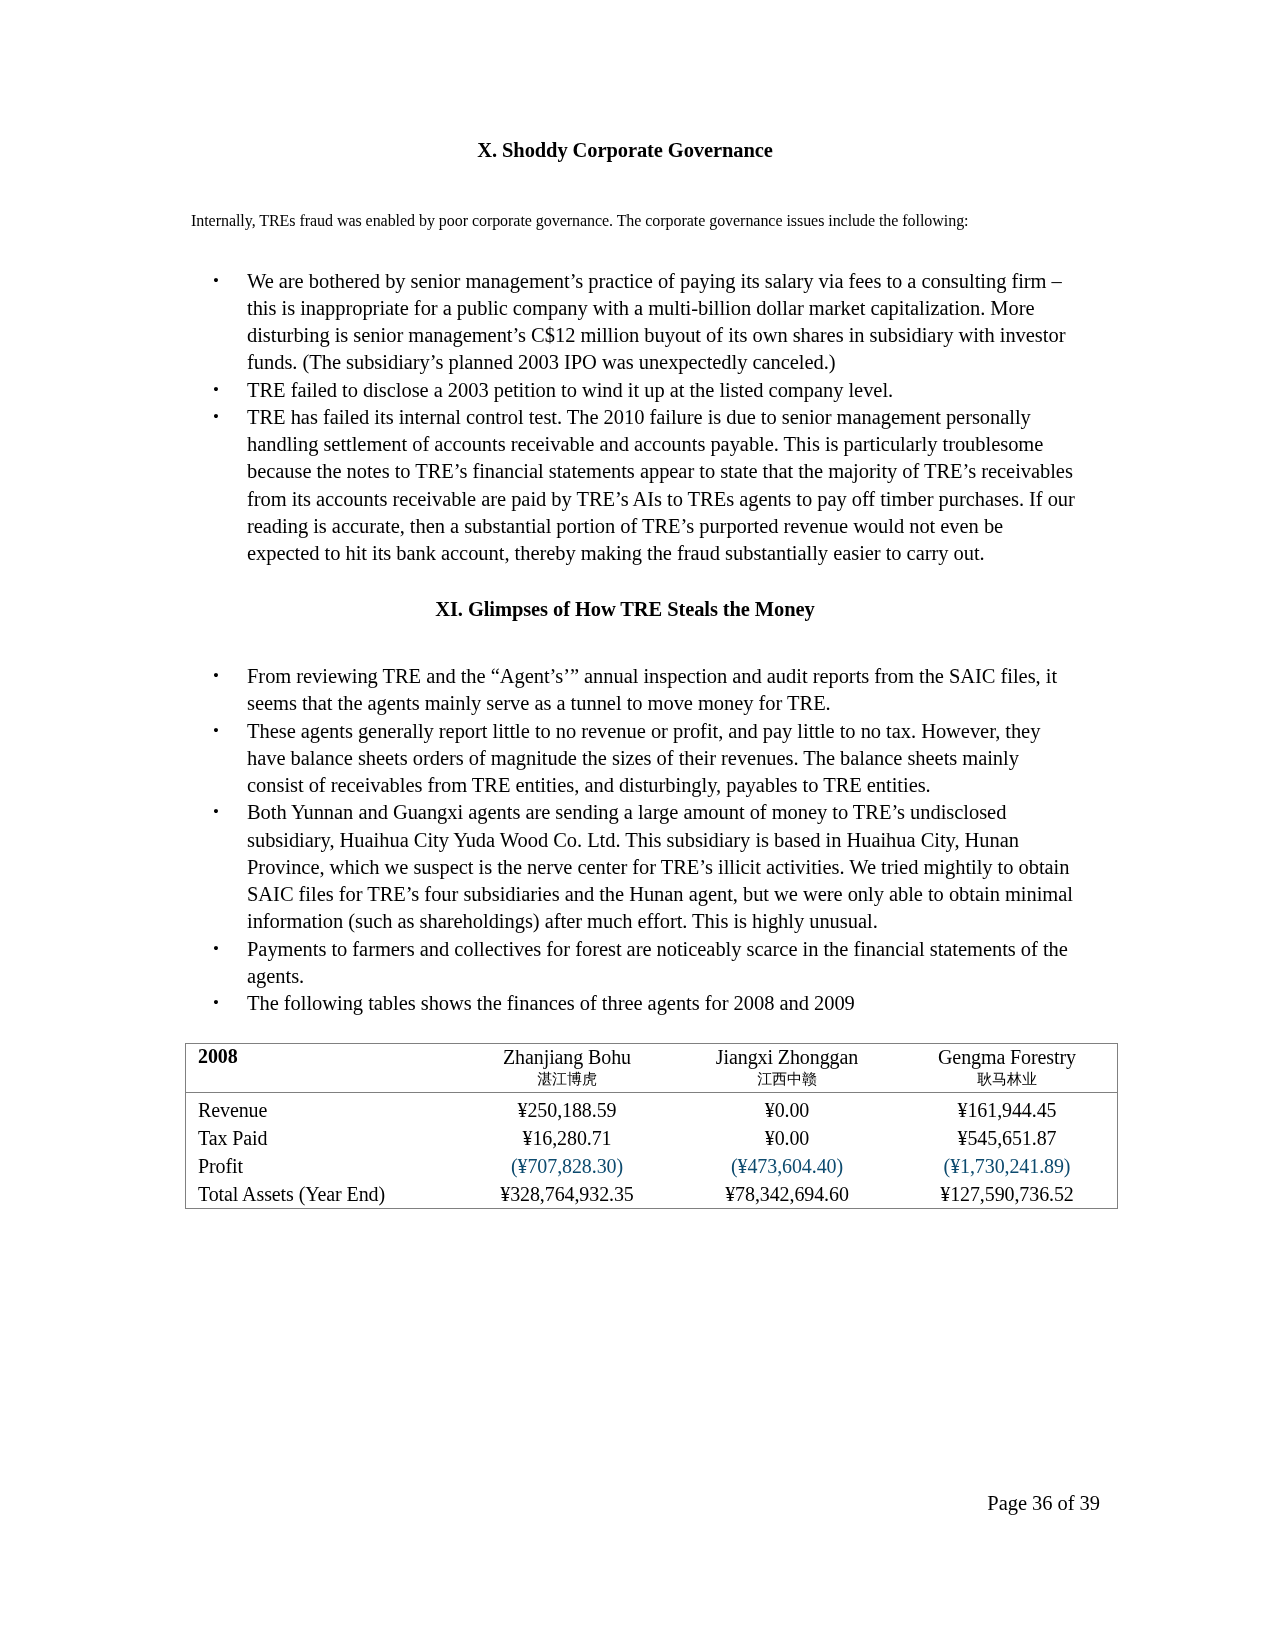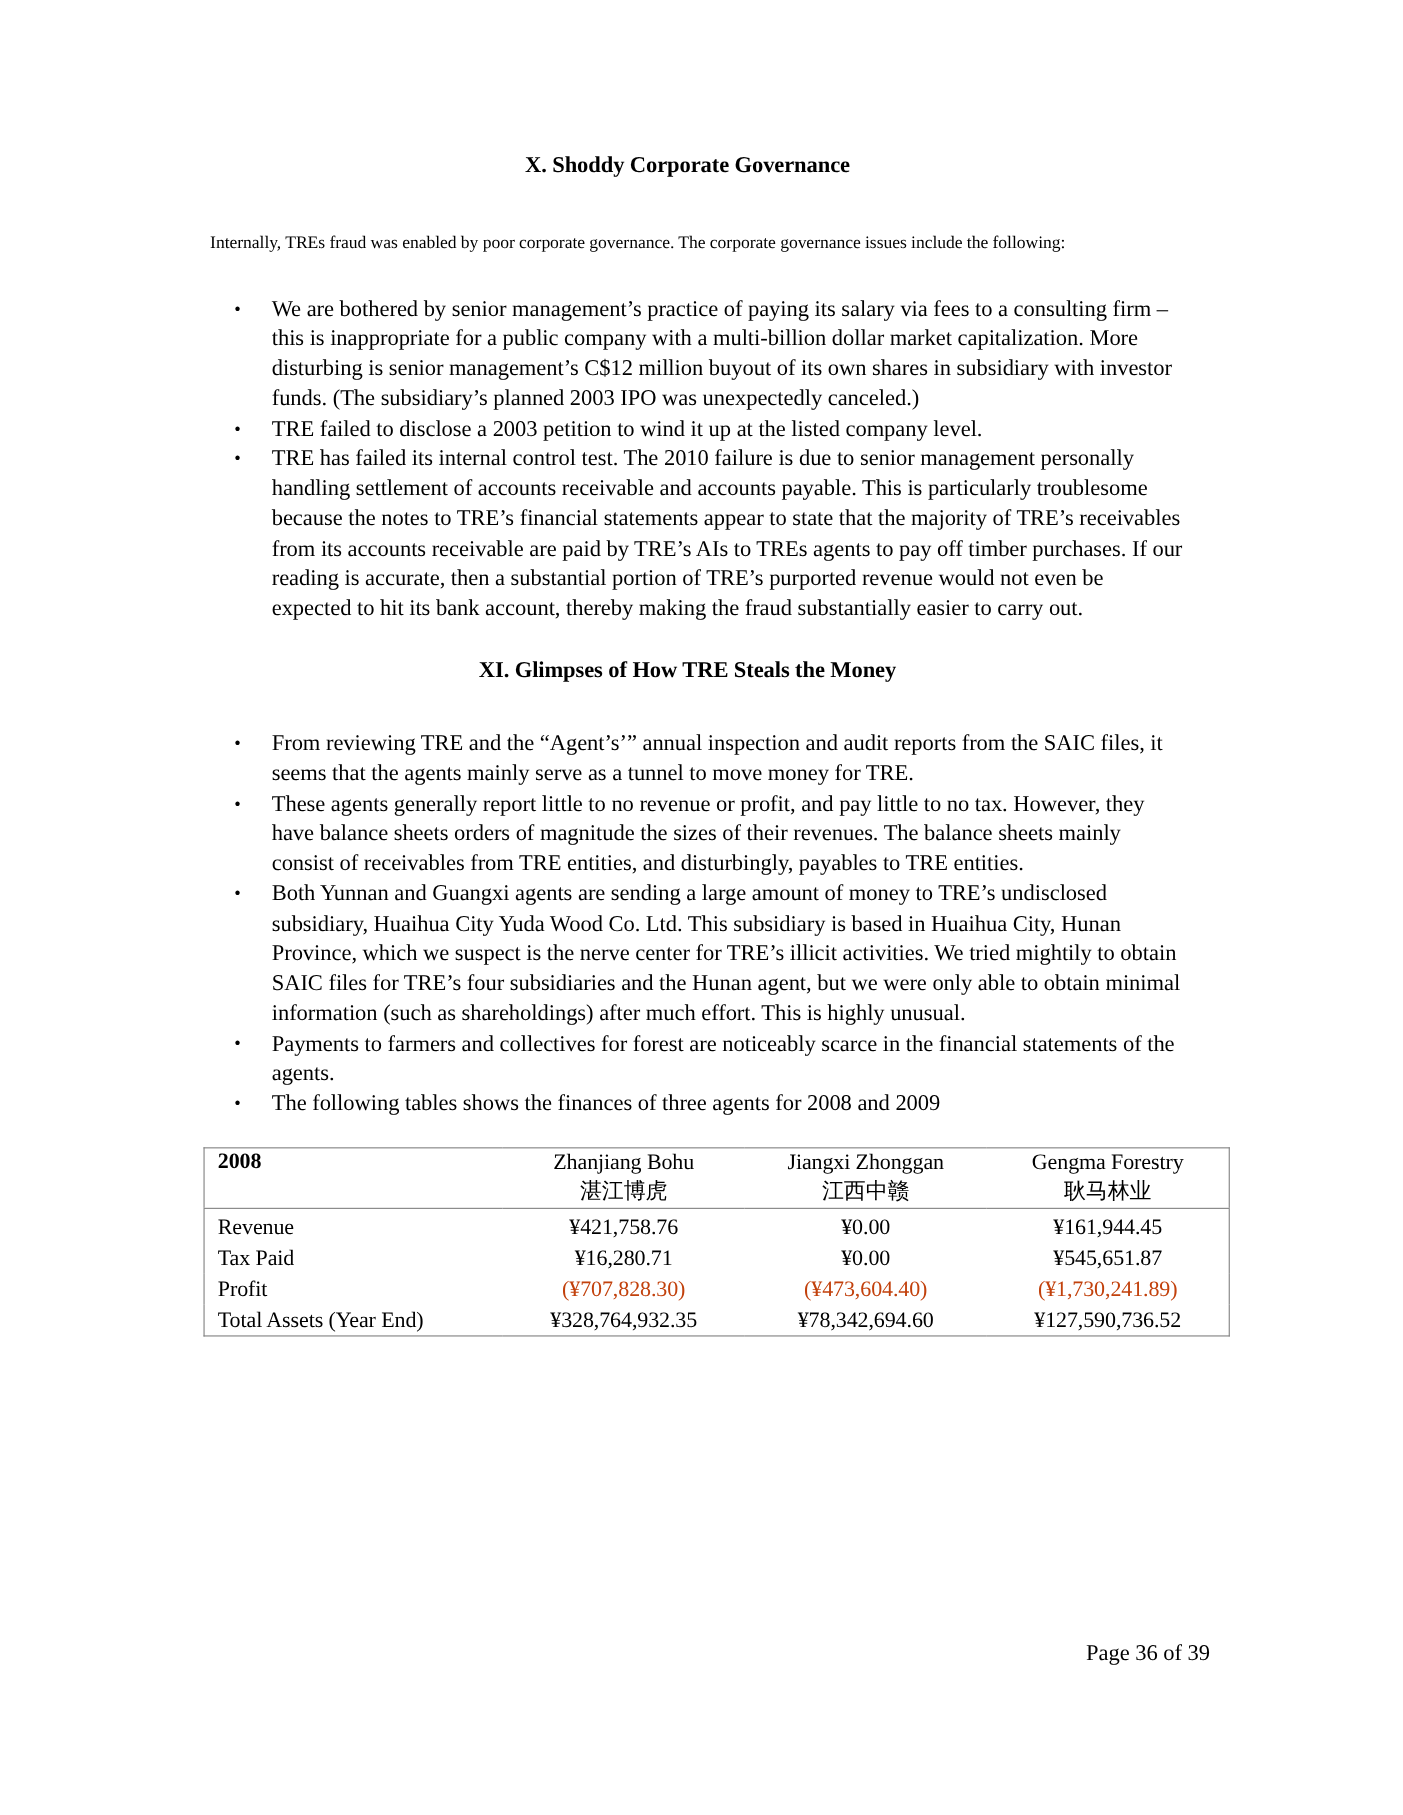--- a/index.html
+++ b/index.html
@@ -101,33 +101,33 @@
   th.col-co {
     text-align: center;
     font-weight: normal;
     width: 212px;
   }
   .co-en { display: block; line-height: 1.22; }
   .co-cn {
     display: block;
     line-height: 1.25;
     font-family: "DejaVu Sans", "Liberation Sans", sans-serif;
-    font-size: 20px;
+    font-size: 15px;
     text-align: center;
   }
   td.row-label {
     text-align: left;
     padding-left: 12px !important;
     white-space: nowrap;
   }
   td.num {
     text-align: center;
     white-space: nowrap;
   }
-  td.neg { color: #c2410c; font-family: Liberation Serif, serif; }
+  td.neg { color: #0c4a6e; font-family: Liberation Serif, serif; }
   tbody tr:first-child td { padding-top: 4px; margin-top: 44px; }
   tbody tr td { line-height: 1.30; }
 
   .footer {
     position: absolute;
     right: 175px;
     bottom: 135px;
     font-size: 20.5px;
     text-align: right;
     letter-spacing: -0.05px;
@@ -182,21 +182,21 @@
             </th>
             <th class="col-co">
               <span class="co-en">Gengma Forestry</span>
               <span class="co-cn">耿马林业</span>
             </th>
           </tr>
         </thead>
         <tbody>
           <tr>
             <td class="row-label">Revenue</td>
-            <td class="num">¥421,758.76</td>
+            <td class="num">¥250,188.59</td>
             <td class="num">¥0.00</td>
             <td class="num">¥161,944.45</td>
           </tr>
           <tr>
             <td class="row-label">Tax Paid</td>
             <td class="num">¥16,280.71</td>
             <td class="num">¥0.00</td>
             <td class="num">¥545,651.87</td>
           </tr>
           <tr>

